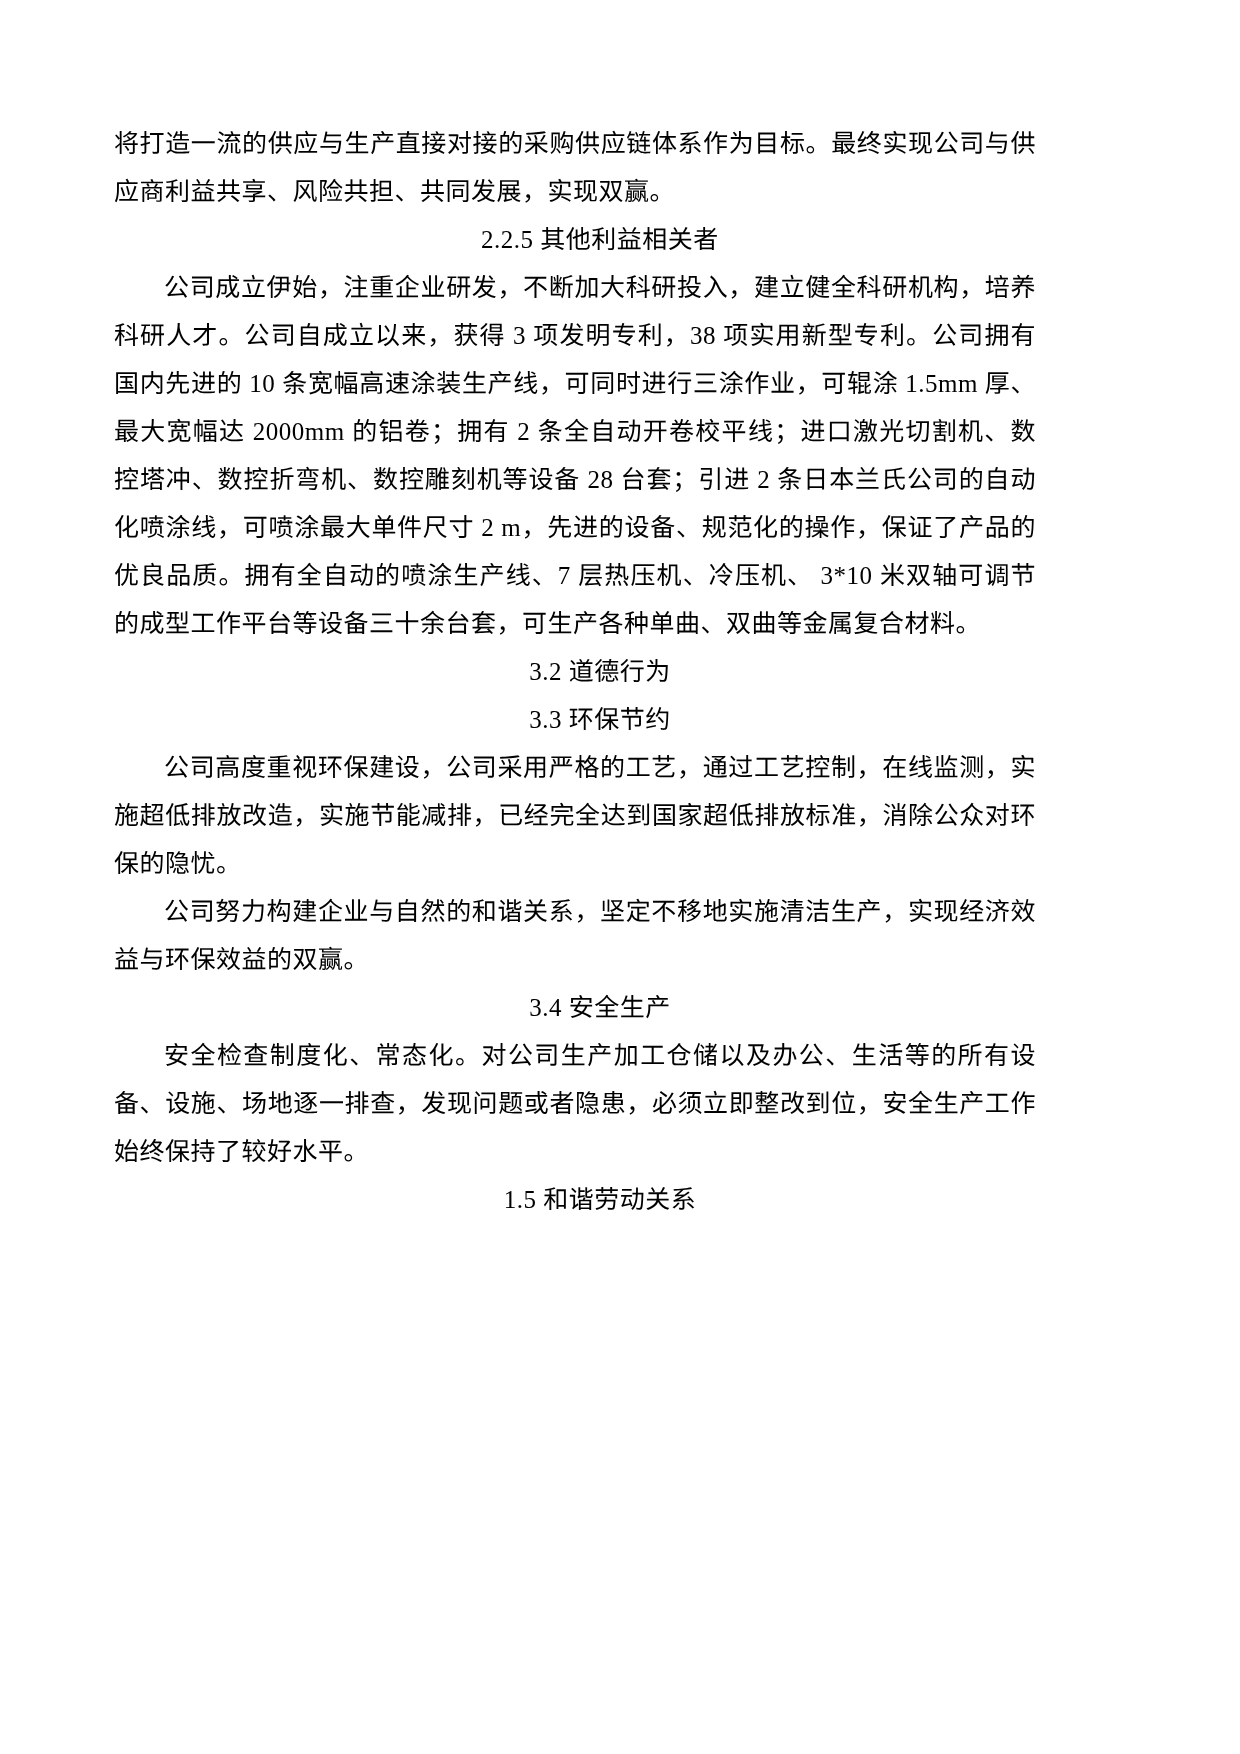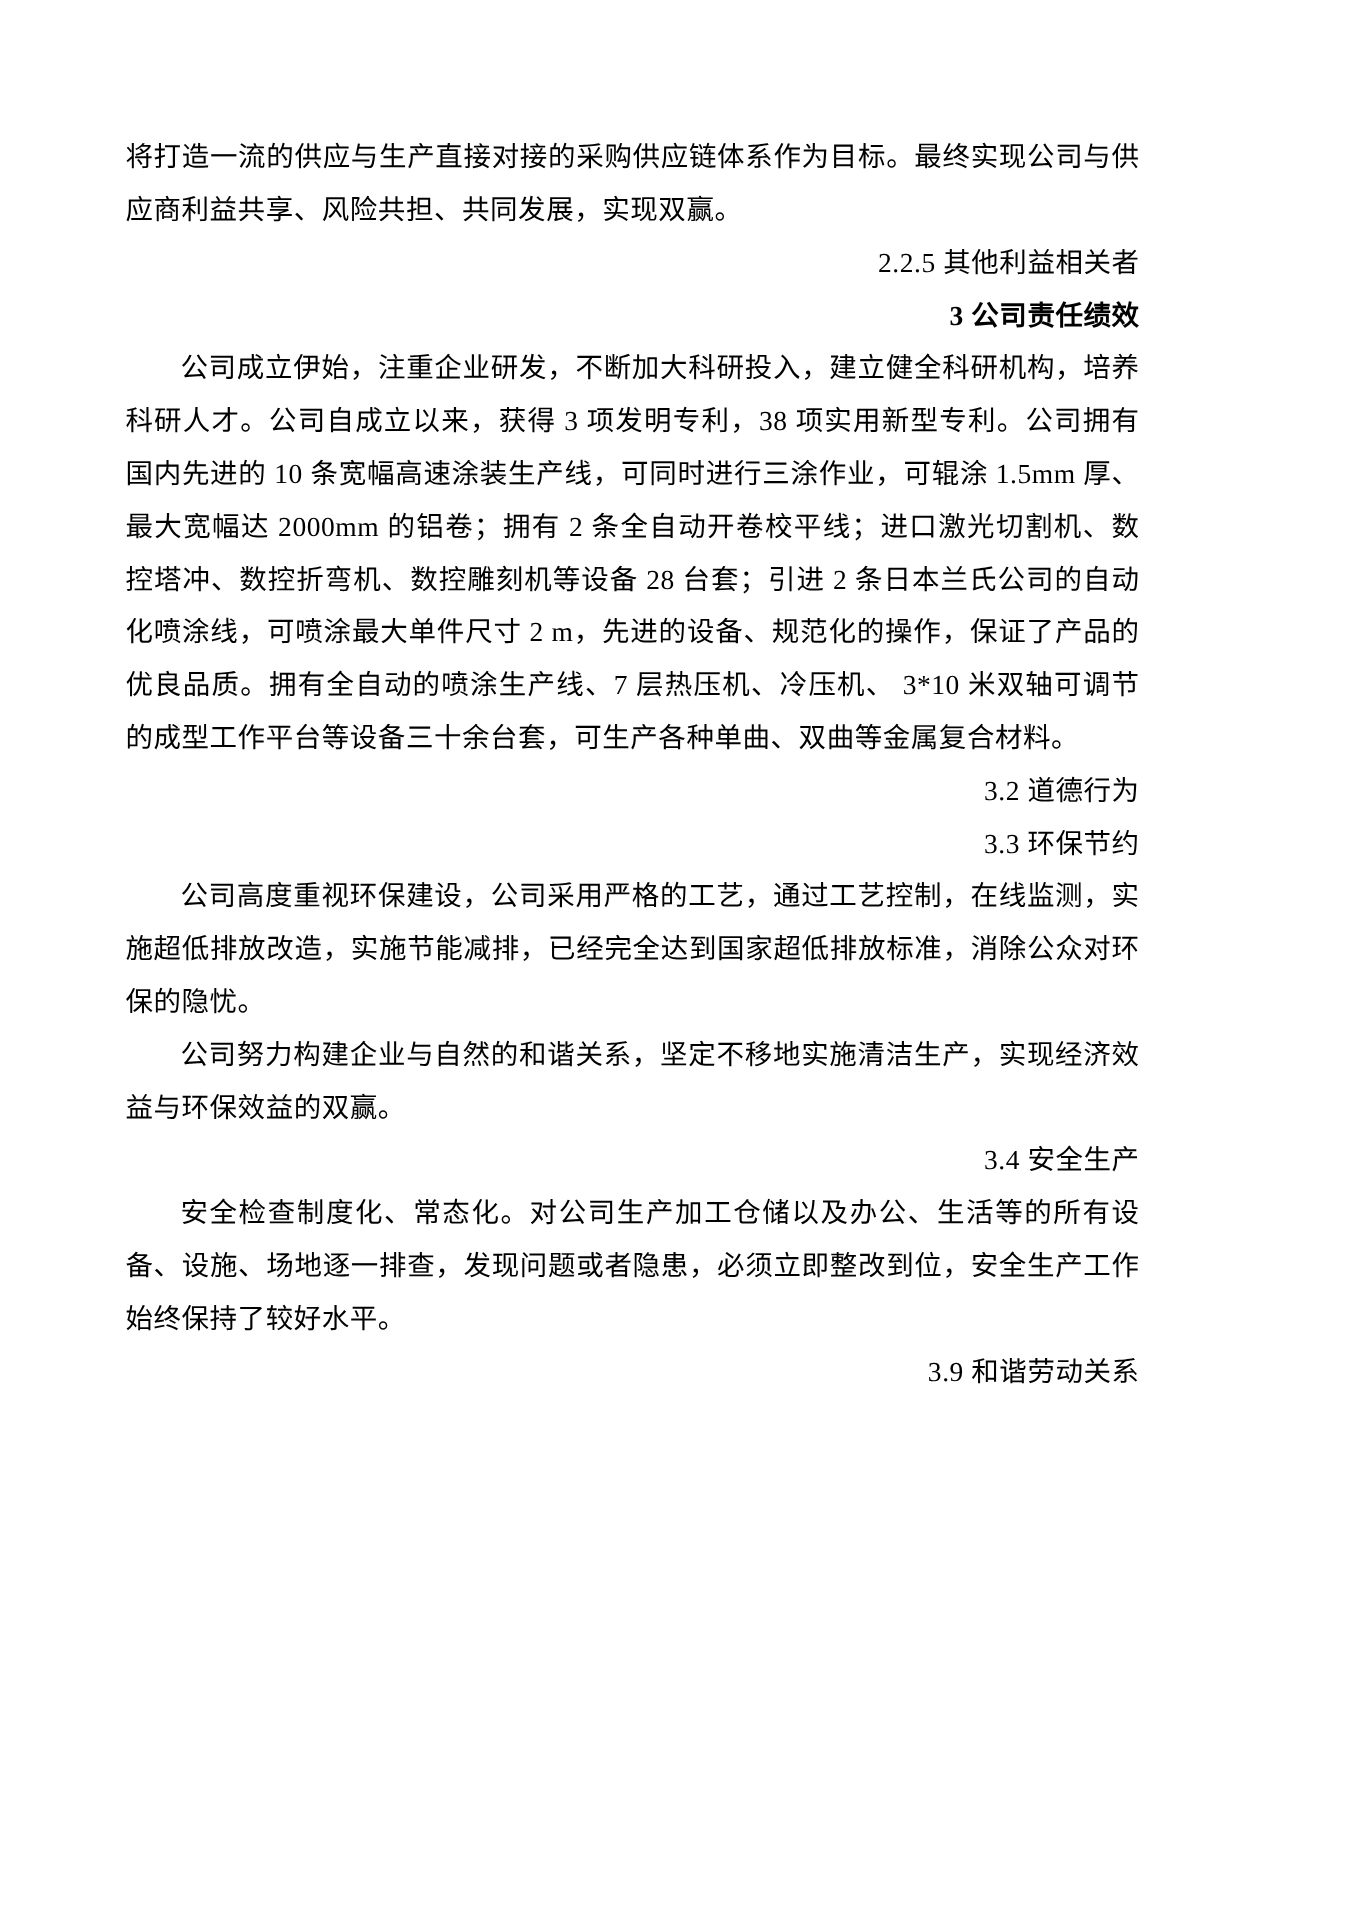--- a/index.html
+++ b/index.html
@@ -30,36 +30,35 @@
   }
   .para {
     text-align: justify;
     text-justify: inter-ideograph;
     text-indent: 2em;
   }
   .para.no-indent {
     text-indent: 0;
   }
   .heading {
-    text-align: right;
+    text-align: center;
     text-indent: 2em;
     font-weight: normal;
   }
   .heading.bold {
     font-weight: bold;
   }
 </style>
 </head>
 <body>
 
 <div class="page">
   <p class="block para no-indent">将打造一流的供应与生产直接对接的采购供应链体系作为目标。最终实现公司与供应商利益共享、风险共担、共同发展，实现双赢。</p>
   <p class="block heading">2.2.5 其他利益相关者</p>
-  <p class="block heading bold">3 公司责任绩效</p>
   <p class="block para">公司成立伊始，注重企业研发，不断加大科研投入，建立健全科研机构，培养科研人才。公司自成立以来，获得 3 项发明专利，38 项实用新型专利。公司拥有国内先进的 10 条宽幅高速涂装生产线，可同时进行三涂作业，可辊涂 1.5mm 厚、最大宽幅达 2000mm 的铝卷；拥有 2 条全自动开卷校平线；进口激光切割机、数控塔冲、数控折弯机、数控雕刻机等设备 28 台套；引进 2 条日本兰氏公司的自动化喷涂线，可喷涂最大单件尺寸 2 m，先进的设备、规范化的操作，保证了产品的优良品质。拥有全自动的喷涂生产线、7 层热压机、冷压机、 3*10 米双轴可调节的成型工作平台等设备三十余台套，可生产各种单曲、双曲等金属复合材料。</p>
   <p class="block heading">3.2 道德行为</p>
   <p class="block heading">3.3 环保节约</p>
   <p class="block para">公司高度重视环保建设，公司采用严格的工艺，通过工艺控制，在线监测，实施超低排放改造，实施节能减排，已经完全达到国家超低排放标准，消除公众对环保的隐忧。</p>
   <p class="block para">公司努力构建企业与自然的和谐关系，坚定不移地实施清洁生产，实现经济效益与环保效益的双赢。</p>
   <p class="block heading">3.4 安全生产</p>
   <p class="block para">安全检查制度化、常态化。对公司生产加工仓储以及办公、生活等的所有设备、设施、场地逐一排查，发现问题或者隐患，必须立即整改到位，安全生产工作始终保持了较好水平。</p>
-  <p class="block heading">3.9 和谐劳动关系</p>
+  <p class="block heading">1.5 和谐劳动关系</p>
 </div>
 
 </body></html>

